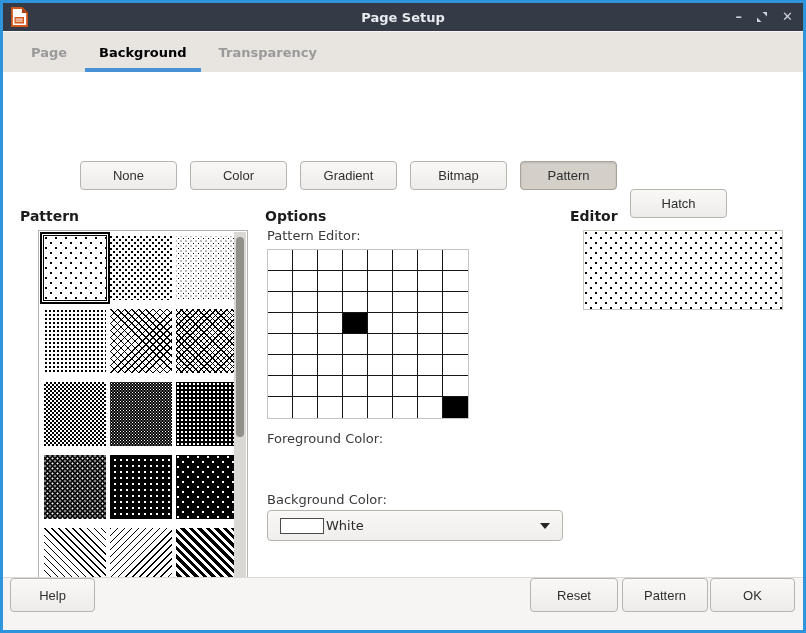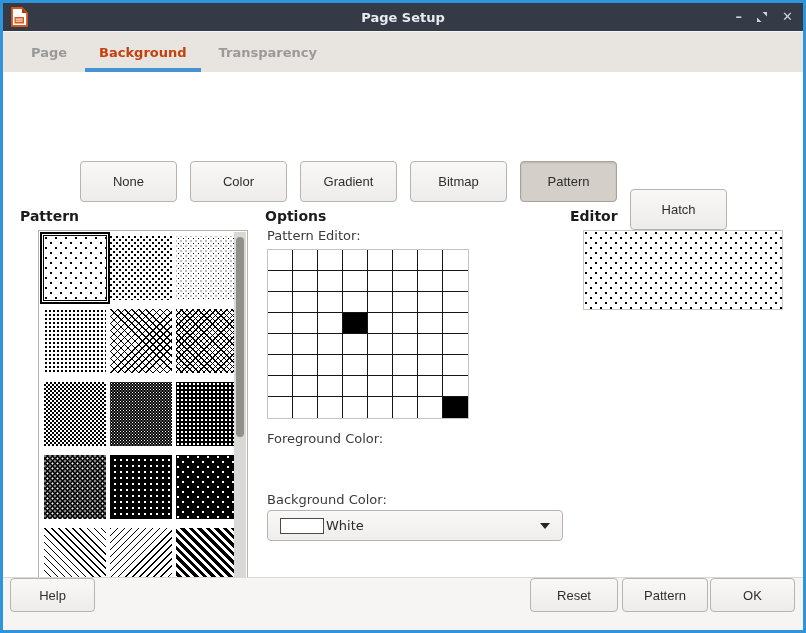--- a/index.html
+++ b/index.html
@@ -12,26 +12,26 @@
   .titlebar { position:absolute; top:0; left:0; right:0; height:28px; background:#343a46; display:flex; align-items:center; }
   .app-icon { position:absolute; left:6px; top:4px; width:20px; height:20px; }
   .title { flex:1; text-align:center; color:#e8ebef; font-weight:bold; font-size:13px; }
   .win-controls { position:absolute; right:10px; top:0; height:28px; display:flex; align-items:center; gap:14px; }
   .win-btn { color:#ccd2d9; font-weight:bold; font-size:13px; cursor:default; line-height:28px; }
   .win-btn svg { display:block; }
 
   
   .tabstrip { position:absolute; top:28px; left:0; right:0; height:41px; background:#e8e5e1; border-top:1px solid #f7f6f4; display:flex; align-items:stretch; padding-left:14px; }
   .tab { padding:0 14px; margin-right:4px; display:flex; align-items:center; font-weight:bold; color:#9a9a9a; border-bottom:4px solid transparent; padding-top:4px; }
-  .tab.active { color:#c2410c; border-bottom-color:#4791d5; }
+  .tab.active { color:#000000; border-bottom-color:#4791d5; }
 
   .content { position:absolute; top:75px; left:0; right:0; height:499px; background:#fff; }
 
   
-  .btn { position:absolute; height:41px; border:1px solid #b7b4af; border-radius:4px; background:linear-gradient(#f9f8f7,#edecea); color:#2f2f2f; font-size:13px; display:flex; align-items:center; justify-content:center; cursor:default; }
+  .btn { position:absolute; height:29px; border:1px solid #b7b4af; border-radius:4px; background:linear-gradient(#f9f8f7,#edecea); color:#2f2f2f; font-size:13px; display:flex; align-items:center; justify-content:center; cursor:default; }
   .fillbtn { top:83px; width:97px; }
   .fillbtn.active { background:#d4cfc9; border-color:#a9a29b; box-shadow:inset 0 1px 2px rgba(0,0,0,.12); }
 
   .section-header { position:absolute; top:130px; font-size:14px; font-weight:bold; color:#1c1c1c; }
 
   
   .listbox { position:absolute; left:35px; top:152px; width:210px; height:370px; background:#fff; border:1px solid #b5b2ad; }
   .swatch-grid { position:absolute; left:5px; top:5px; display:grid; grid-template-columns:repeat(3,62px); column-gap:4px; row-gap:9px; }
   .swatch { width:62px; height:64px; background:#fff; }
   .swatch.selected { box-shadow:0 0 0 1px #000, 0 0 0 2px #fff, 0 0 0 4px #000; }

